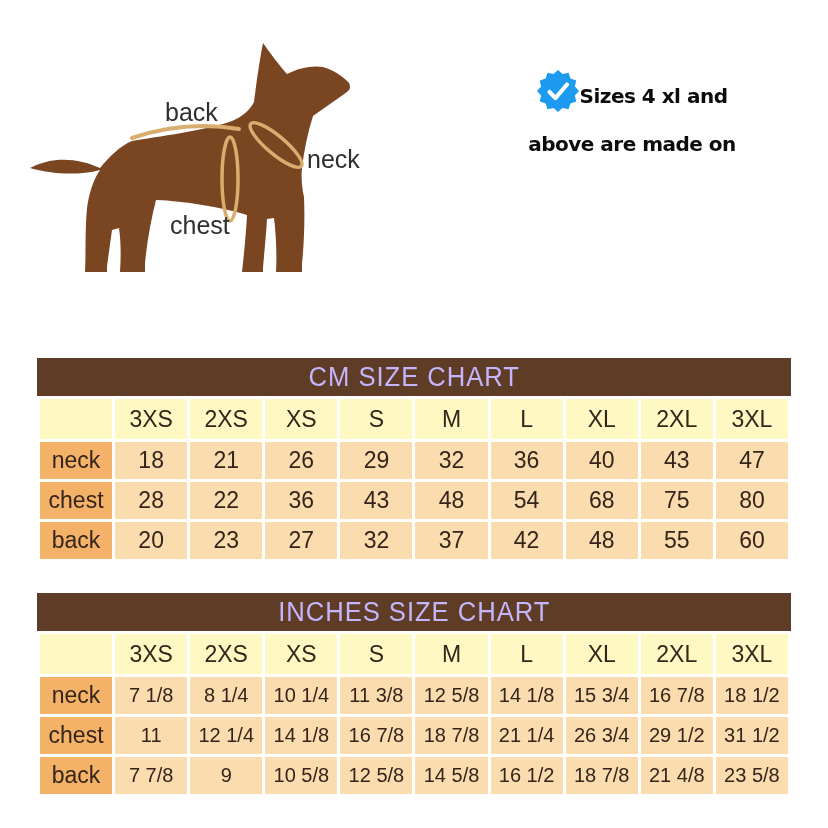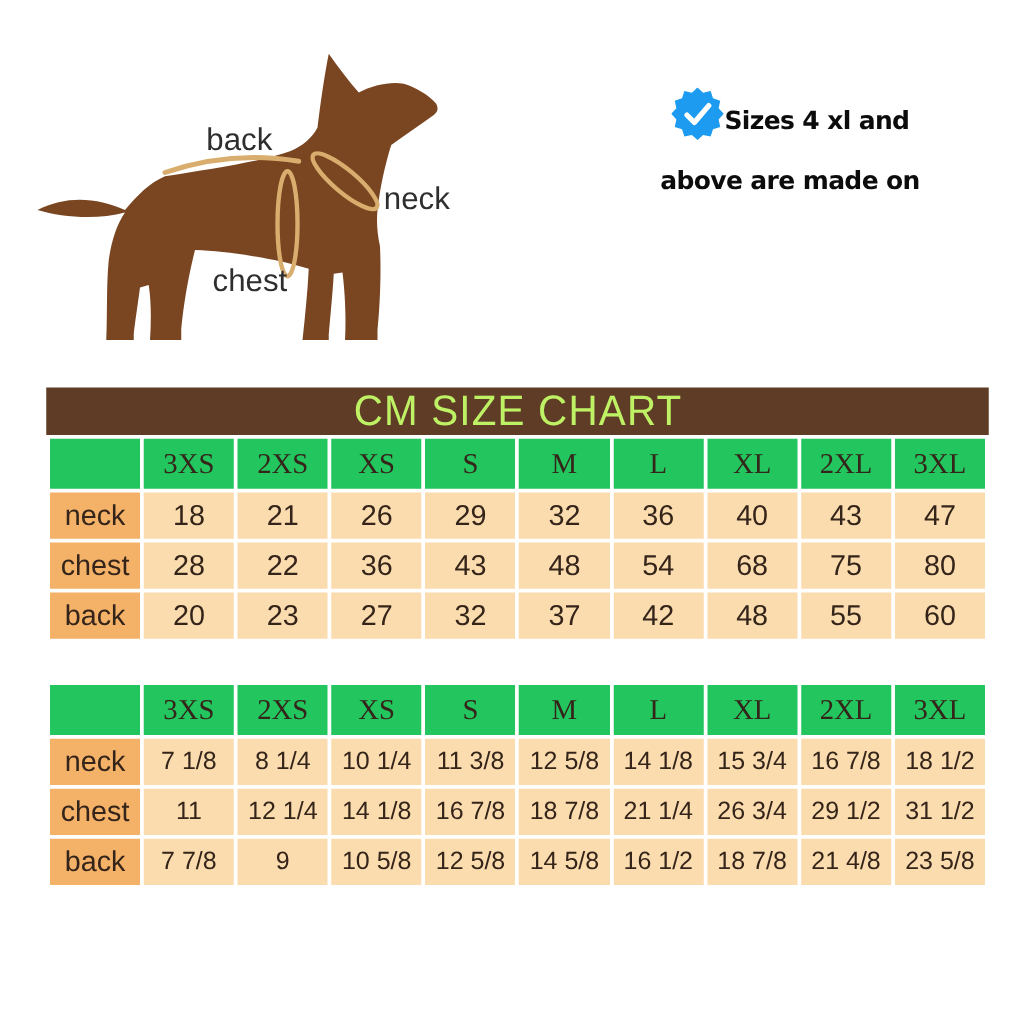--- a/index.html
+++ b/index.html
@@ -38,34 +38,34 @@
     vertical-align:-9px; margin-right:1px;
   }
 
   
   .chart-block { position:absolute; left:37px; width:754px; }
   .cm-block     { top:310px; }
   .inches-block { top:545px; }
 
   .chart-title {
     height:38px; line-height:38px;
-    background:#5e3c26; color:#bef264;
-    text-align:center; font-size:34px; letter-spacing:1px;
+    background:#5e3c26; color:#c4b5fd;
+    text-align:center; font-size:27px; letter-spacing:1px;margin-top:48px;
   }
   .chart-title span { display:inline-block; transform:scaleX(0.95); }
 
   table.size-table {
     width:100%; border-spacing:3px 3px; border-collapse:separate;
     table-layout:fixed; background:transparent;
   }
   table.size-table td {
     text-align:center; vertical-align:middle;
     color:#34241a; font-size:23px;
   }
-  tr.size-row td   { height:40px; background:#22c55e;font-family:Liberation Serif, serif; }
+  tr.size-row td   { height:40px; background:#fef9c3; }
   tr.data-row td   { height:37px; background:#fbdcae; }
   tr.data-row td.row-label { background:#f4b269; }
   .inches-block tr.data-row td { font-size:20px; }
   .inches-block tr.data-row td.row-label { font-size:23px; }
 </style>
 </head>
 <body>
 
 <div id="page">
 
@@ -176,20 +176,23 @@
           <td>42</td>
           <td>48</td>
           <td>55</td>
           <td>60</td>
         </tr>
       </tbody>
     </table>
   </div>
 
   <div class="chart-block inches-block">
+    <div class="chart-title">
+      <span>INCHES SIZE CHART</span>
+    </div>
     <table class="size-table">
       <tbody>
         <tr class="size-row">
           <td></td>
           <td>3XS</td>
           <td>2XS</td>
           <td>XS</td>
           <td>S</td>
           <td>M</td>
           <td>L</td>

